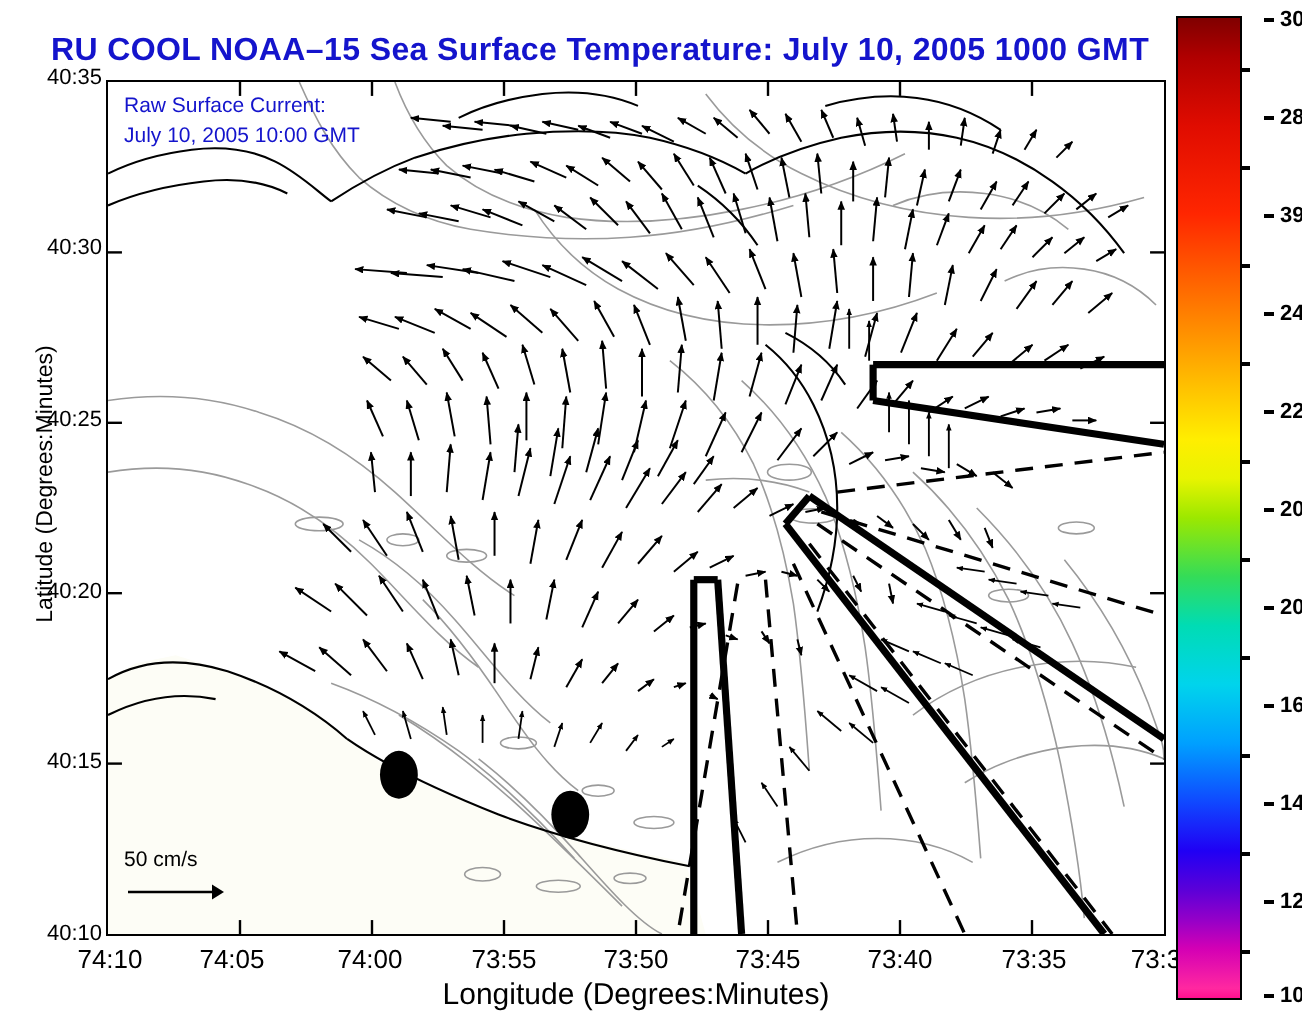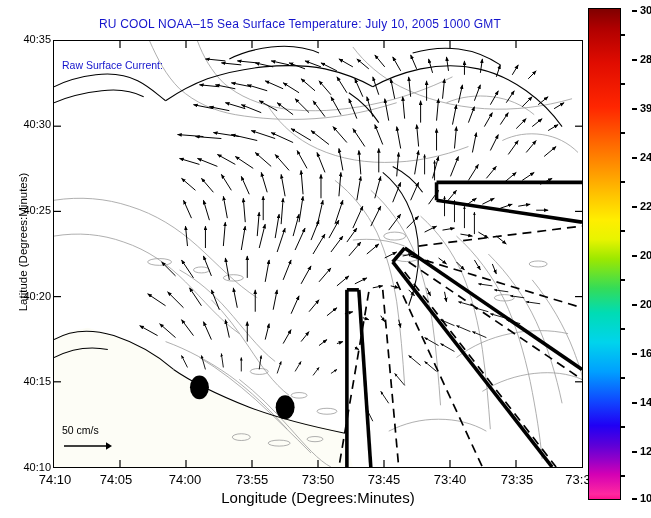--- a/index.html
+++ b/index.html
@@ -7,36 +7,36 @@
   body{
     width:651px;height:518px;position:relative;overflow:hidden;
     font-family:"Liberation Sans","DejaVu Sans",sans-serif;
     -webkit-font-smoothing:none;
   }
   #figure{position:absolute;left:0;top:0;width:651px;height:518px;}
 
   
   .title{
     position:absolute;left:0;top:17px;width:600px;text-align:center;
-    font-size:12px;font-weight:normal;color:#1414cc;white-space:nowrap;
+    font-size:16px;font-weight:bold;color:#1414cc;white-space:nowrap;
     letter-spacing:0.2px;
   }
 
   
   .plot-frame{
     position:absolute;left:53px;top:40px;width:530px;height:428px;
     border:1.5px solid #000;background:#ffffff;box-sizing:border-box;
     overflow:hidden;
   }
   .plot-svg{position:absolute;left:0;top:0;width:100%;height:100%;}
 
   
   .annot{
     position:absolute;left:8px;top:5px;color:#1414cc;font-size:10.5px;
-    line-height:15px;white-space:nowrap;margin-top:12px;
+    line-height:15px;white-space:nowrap;
   }
   
   .veclegend{position:absolute;left:8px;top:383px;color:#000;font-size:10.5px;}
   .veclegend .lbl{display:block;margin-bottom:4px;white-space:nowrap;}
 
   
   .ytick{
     position:absolute;right:0;width:48px;text-align:right;
     font-size:11px;color:#000;white-space:nowrap;
   }
@@ -498,20 +498,21 @@
         <line x1="463.75" y1="0" x2="463.75" y2="7"></line>
         <line x1="530" y1="85.6" x2="523" y2="85.6"></line>
         <line x1="530" y1="171.2" x2="523" y2="171.2"></line>
         <line x1="530" y1="256.8" x2="523" y2="256.8"></line>
         <line x1="530" y1="342.4" x2="523" y2="342.4"></line>
       </g>
     </svg>
 
     <div class="annot">
       <div>Raw Surface Current:</div>
+      <div>July 10, 2005 10:00 GMT</div>
     </div>
 
     <div class="veclegend">
       <span class="lbl">50 cm/s</span>
       <svg width="52" height="12">
         <line x1="2" y1="6" x2="44" y2="6" stroke="#000" stroke-width="1.3"></line>
         <path d="M44,2.2 L50,6 L44,9.8 z" fill="#000"></path>
       </svg>
     </div>
   </div>

